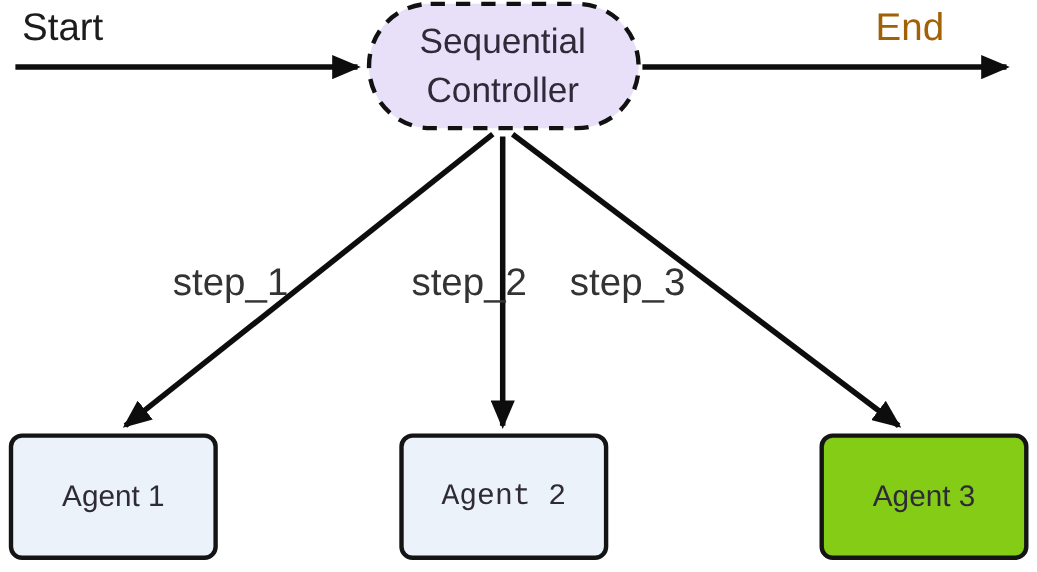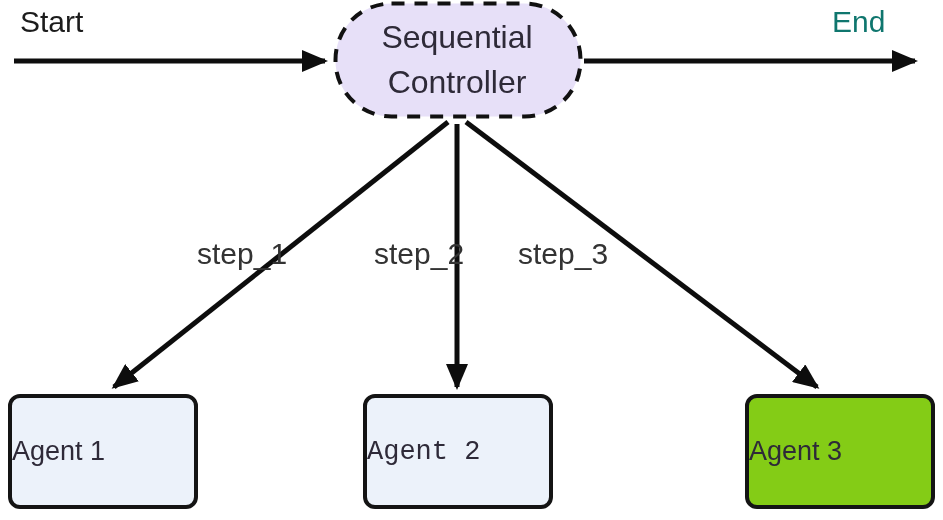--- a/index.html
+++ b/index.html
@@ -22,21 +22,21 @@
   }
   .controller-shape {
     fill: #e7e0f8;
     stroke: #111111;
     stroke-width: 4;
     stroke-dasharray: 13 10;
   }
   .txt {
     position: absolute;
     color: #262626;
-    font-size: 30px;
+    font-size: 35px;
     line-height: 1.2;
     white-space: nowrap;
   }
   .controller-text {
     position: absolute;
     left: 347px;
     top: 3px;
     width: 220px;
     height: 113px;
     display: flex;
@@ -52,30 +52,30 @@
   .agent {
     position: absolute;
     top: 394px;
     width: 182px;
     height: 107px;
     background: #ecf2fa;
     border: 4px solid #141414;
     border-radius: 12px;
     display: flex;
     align-items: center;
-    justify-content: flex-start;
+    justify-content: center;
     font-size: 27px;
     color: #2e2a38;
   }
   .agent1 { left: 8px; }
   .agent2 { left: 363px; font-family: Liberation Mono, monospace; }
   .agent3 { left: 745px; }
   .start-label { left: 20px; top: 4px; color: #1c1c1c; }
-  .end-label { left: 832px; top: 4px; color: #0f766e; }
-  .step1 { left: 157px; top: 236px; color: #333333; margin-left: 40px; }
+  .end-label { left: 796px; top: 4px; color: #a16207; }
+  .step1 { left: 157px; top: 236px; color: #333333; }
   .step2 { left: 374px; top: 236px; color: #333333; }
   .step3 { left: 518px; top: 236px; color: #333333; }
 </style>
 </head>
 <body>
 
 <div class="stage">
 
   <svg class="edges" viewBox="0 0 943 520" xmlns="http://www.w3.org/2000/svg">
     <defs>

